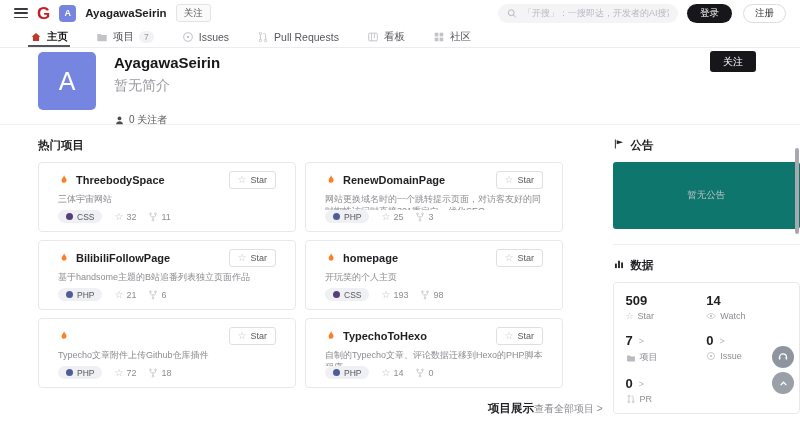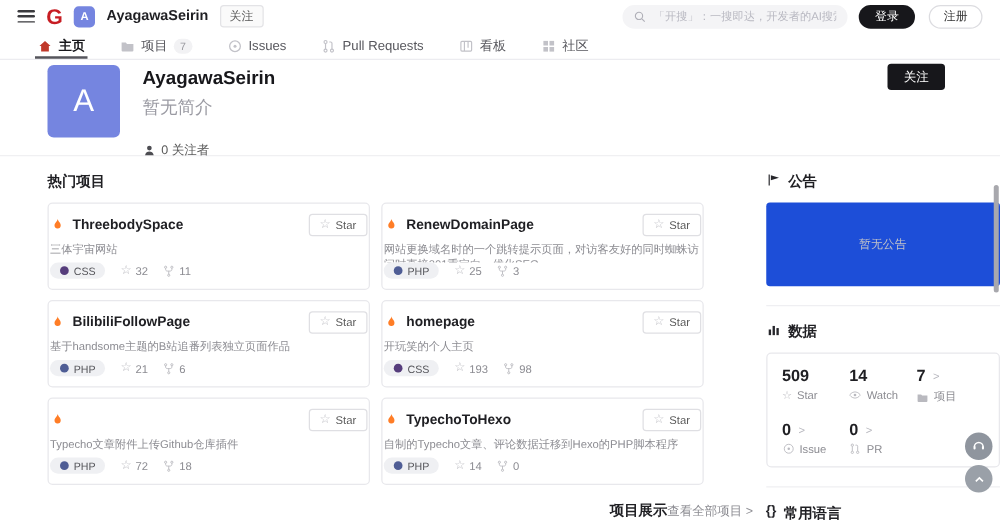--- a/index.html
+++ b/index.html
@@ -40,42 +40,42 @@
   .p-followers .ficon{color:#4d4d52}
   .p-follow{position:absolute;right:44px;top:3px;background:#17171b;color:#fff;border:0;border-radius:3px;font-size:10px;padding:3.5px 13px;cursor:pointer}
 
   
   .content{display:flex;padding:13px 0 0 38px}
   .left{width:572px}
   .right{width:190px;margin-left:10px}
 
   .sec-title{font-size:11.5px;font-weight:bold;color:#1f1f23}
   .cards{display:grid;grid-template-columns:258px 258px;gap:8px 9px;margin-top:9px}
-  .card{background:#fff;border:1px solid #e8e8ec;border-radius:4px;height:70px;padding:8px 1px;display:flex;flex-direction:column}
+  .card{background:#fff;border:1px solid #e8e8ec;border-radius:4px;height:70px;padding:8px 19px;display:flex;flex-direction:column}
   .card-head{display:flex;align-items:center;gap:6px}
   .card-title{font-size:11px;font-weight:bold;color:#1f1f23;cursor:pointer;text-decoration:none}
   .star-btn{margin-left:auto;display:flex;align-items:center;gap:4px;background:#fff;border:1px solid #dfdfe3;border-radius:3px;height:18px;padding:0 8px;font-size:9px;color:#595959;cursor:pointer}
   .star-btn .sg{color:#c0c0c6;font-size:10px;line-height:1}
   .card-desc{font-size:9px;color:#8c8c92;line-height:1.35;margin-top:4px;max-height:25px;overflow:hidden}
   .card-foot{margin-top:auto;display:flex;align-items:center;gap:12px;font-size:9px;color:#8c8c92}
   .lang-pill{display:flex;align-items:center;gap:4px;background:#eff0f3;border-radius:9px;padding:1.5px 8px;font-size:8.5px;color:#57575c}
   .lang-dot{width:7px;height:7px;border-radius:50%;background:#888}
   .stat{display:flex;align-items:center;gap:3px}
   .stat .sg{color:#b9b9bf;font-size:10px;line-height:1}
   .stat .fk{color:#b9b9bf}
 
   .showcase-head{display:flex;align-items:center;justify-content:flex-end;margin-top:13px}
   .view-all{font-size:10px;color:#8c8c92;cursor:pointer;text-decoration:none}
 
   
   .side-head{display:flex;gap:6px;font-size:11.5px;font-weight:bold;color:#1f1f23}
   .side-head .sicon{color:#26262b}
-  .announce-box{margin-top:9px;height:67px;background:#1d4ed8;border-radius:3px;display:flex;align-items:center;justify-content:center;font-size:9.5px;color:#c2c2c8}
+  .announce-box{margin-top:9px;height:67px;background:#0f766e;border-radius:3px;display:flex;align-items:center;justify-content:center;font-size:9.5px;color:#c2c2c8}
   .side-hr{border:0;border-top:1px solid #efeff2;margin:15px 0 13px}
-  .stats-box{margin-top:9px;border:1px solid #e8e8ec;border-radius:4px;padding:10px 12px 9px;display:grid;grid-template-columns:1fr 1fr 1fr;row-gap:12px}
+  .stats-box{margin-top:9px;border:1px solid #e8e8ec;border-radius:4px;padding:10px 12px 9px;display:grid;grid-template-columns:1fr 1fr;row-gap:12px}
   .stat-val{font-size:13px;font-weight:bold;color:#1f1f23;display:flex;align-items:center;gap:6px}
   .stat-arrow{font-size:9px;color:#b5b5bc;font-weight:normal}
   .stat-lab{margin-top:3px;display:flex;align-items:center;gap:4px;font-size:9px;color:#8c8c92}
   .stat-lab .licon{color:#b9b9bf}
   .code-glyph{font-size:11px;font-weight:bold;color:#26262b}
 
   
   .fab{position:absolute;width:22px;height:22px;border-radius:50%;background:#8f959e;display:flex;align-items:center;justify-content:center;cursor:pointer;border:0}
   .fab1{left:772px;top:346px}
   .fab2{left:772px;top:372px;background:#9aa0a8}

